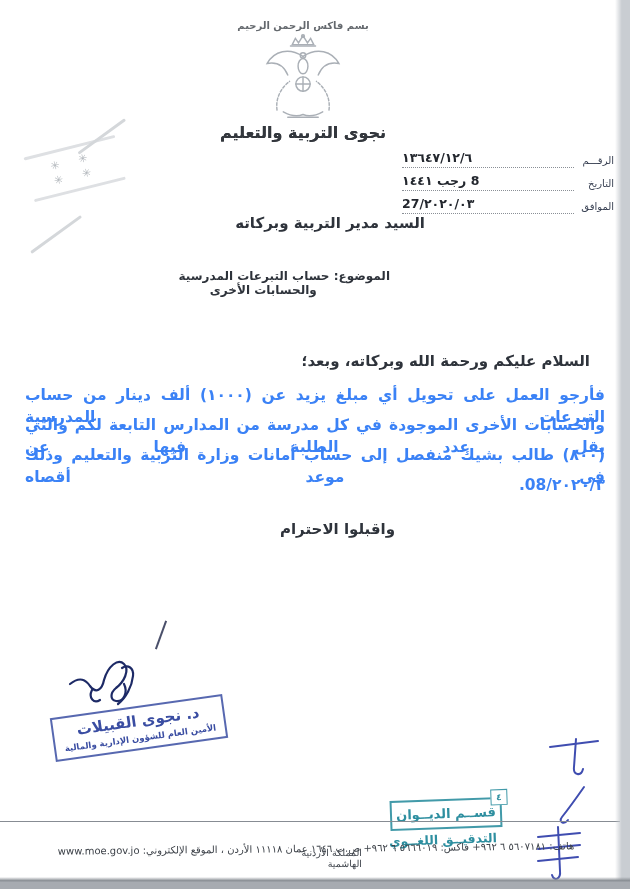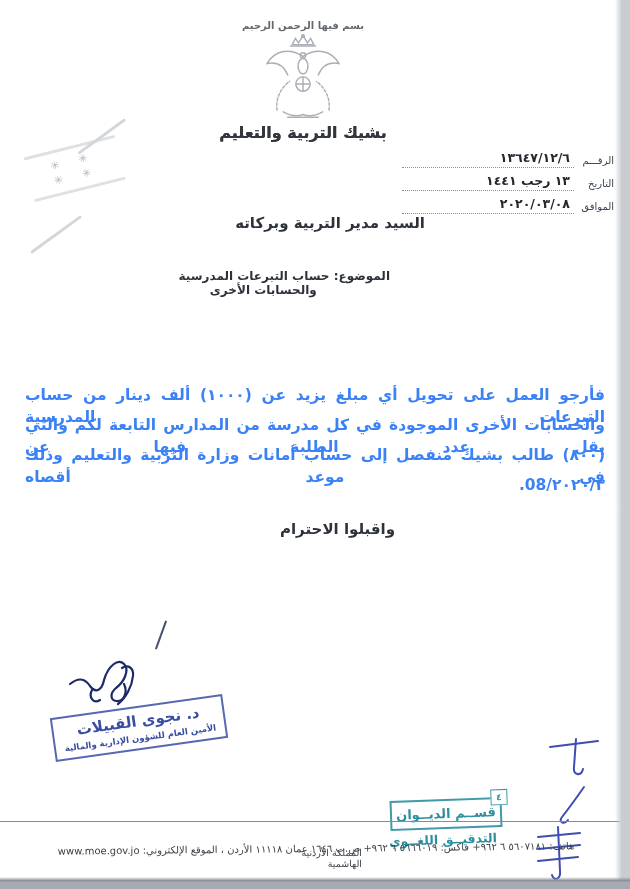--- a/index.html
+++ b/index.html
@@ -28,21 +28,21 @@
     transform:rotate(-14deg);opacity:.75;}
   .wm-line{height:3px;background:#d3d6da;border-radius:2px;margin:5px 12px;}
   .wm-flowers{text-align:center;font-size:11px;color:#9aa0a7;letter-spacing:8px;line-height:15px;}
   .wm-stroke{position:absolute;height:2.5px;background:#c6cace;border-radius:2px;}
   .wm-s1{width:58px;top:2px;right:-4px;transform:rotate(-22deg);}
   .wm-s2{width:62px;bottom:4px;left:-6px;transform:rotate(-22deg);}
   
   .refs{position:absolute;top:148px;right:16px;width:212px;}
   .ref-row{display:flex;align-items:flex-end;height:20px;margin-bottom:3px;}
   .ref-label{flex:0 0 40px;font-size:10px;color:#3a4254;padding-bottom:2px;}
-  .ref-value{flex:1;border-bottom:1px dotted #8a8f96;text-align:right;
+  .ref-value{flex:1;border-bottom:1px dotted #8a8f96;text-align:left;
     font-size:12.5px;font-weight:bold;color:#23272e;letter-spacing:2px;padding:0 4px 2px 0;}
   
   .addressee{position:absolute;top:214px;right:205px;font-size:15px;font-weight:bold;}
   .subject{position:absolute;top:269px;right:240px;font-size:12px;font-weight:bold;text-align:center;}
   .subject .l2{margin-right:42px;}
   .salutation{position:absolute;top:352px;right:40px;font-size:15px;font-weight:bold;}
   .body-block{position:absolute;top:384px;right:25px;left:25px;
     font-size:15.5px;font-weight:600;color:#3b82f6;}
   .body-line{height:30px;line-height:22px;text-align:justify;text-align-last:justify;word-spacing:1px;}
   .body-date{height:30px;line-height:22px;text-align:right;padding-left:0;padding-right:0;
@@ -77,73 +77,74 @@
     font-family:"DejaVu Serif",serif;font-size:9.5px;color:#3b4048;margin-top:24px;}
   .contact{position:absolute;top:843px;right:10px;left:12px;text-align:center;
     font-size:10px;color:#3c4148;transform:rotate(-.6deg);direction:rtl;}
 </style>
 </head>
 <body>
 
 <div class="page">
 
   <div class="letterhead">
-    <div class="basmala">بسم فيها الرحمن الرحيم</div>
+    <div class="basmala">بسم فاكس الرحمن الرحيم</div>
     <svg class="emblem" width="92" height="86" viewBox="0 0 100 96" fill="none" stroke="#959ca4" stroke-width="1.6" stroke-linecap="round">
       <path d="M38 13 l3.5 -7 3.5 5 5 -8 5 8 3.5 -5 3.5 7 z"></path>
       <line x1="36" y1="14.5" x2="64" y2="14.5"></line>
       <circle cx="50" cy="3.5" r="1.6"></circle>
       <path d="M50 26 C34 16 18 20 10 34 C21 32 29 37 33 47"></path>
       <path d="M50 26 C66 16 82 20 90 34 C79 32 71 37 67 47"></path>
       <ellipse cx="50" cy="37" rx="5.5" ry="8.5"></ellipse>
       <circle cx="50" cy="25" r="3"></circle>
       <circle cx="50" cy="57" r="8"></circle>
       <path d="M42 57 h16 M50 49 v16"></path>
       <path d="M21 86 C19 71 27 60 35 54" stroke-dasharray="3 2.2"></path>
       <path d="M79 86 C81 71 73 60 65 54" stroke-dasharray="3 2.2"></path>
       <path d="M28 88 C37 93 45 93 50 91 C55 93 63 93 72 88"></path>
       <path d="M33 94 h34"></path>
     </svg>
-    <div class="ministry-callig">بشيك التربية والتعليم</div>
+    <div class="ministry-callig">نجوى التربية والتعليم</div>
   </div>
 
   <div class="watermark">
     <div class="wm-stroke wm-s1"></div>
     <div class="wm-line"></div>
     <div class="wm-flowers">✳ ✳</div>
     <div class="wm-flowers">✳ ✳</div>
     <div class="wm-line"></div>
     <div class="wm-stroke wm-s2"></div>
   </div>
 
   <div class="refs">
     <div class="ref-row">
       <div class="ref-label">الرقـــم</div>
       <div class="ref-value">١٣٦٤٧/١٢/٦</div>
     </div>
     <div class="ref-row">
       <div class="ref-label">التاريخ</div>
-      <div class="ref-value">١٣ رجب ١٤٤١</div>
+      <div class="ref-value">8 رجب ١٤٤١</div>
     </div>
     <div class="ref-row">
       <div class="ref-label">الموافق</div>
-      <div class="ref-value">٢٠٢٠/٠٣/٠٨</div>
+      <div class="ref-value">٢٠٢٠/٠٣/27</div>
     </div>
   </div>
 
   <div class="addressee">السيد مدير التربية وبركاته</div>
 
   <div class="subject">
     <div>
       <span>الموضوع:</span>
       <span>حساب التبرعات المدرسية</span>
     </div>
     <div class="l2">والحسابات الأخرى</div>
   </div>
 
+  <div class="salutation">السلام عليكم ورحمة الله وبركاته، وبعد؛</div>
 
   <div class="body-block">
     <div class="body-line">فأرجو العمل على تحويل أي مبلغ يزيد عن (١٠٠٠) ألف دينار من حساب التبرعات المدرسية</div>
     <div class="body-line">والحسابات الأخرى الموجودة في كل مدرسة من المدارس التابعة لكم والتي يقل عدد الطلبة فيها عن</div>
     <div class="body-line">(٨٠٠) طالب بشيك منفصل إلى حساب أمانات وزارة التربية والتعليم وذلك في موعد أقصاه</div>
     <div class="body-date">
       <span>٢٠٢٠/٣/08.</span>
     </div>
   </div>
 

